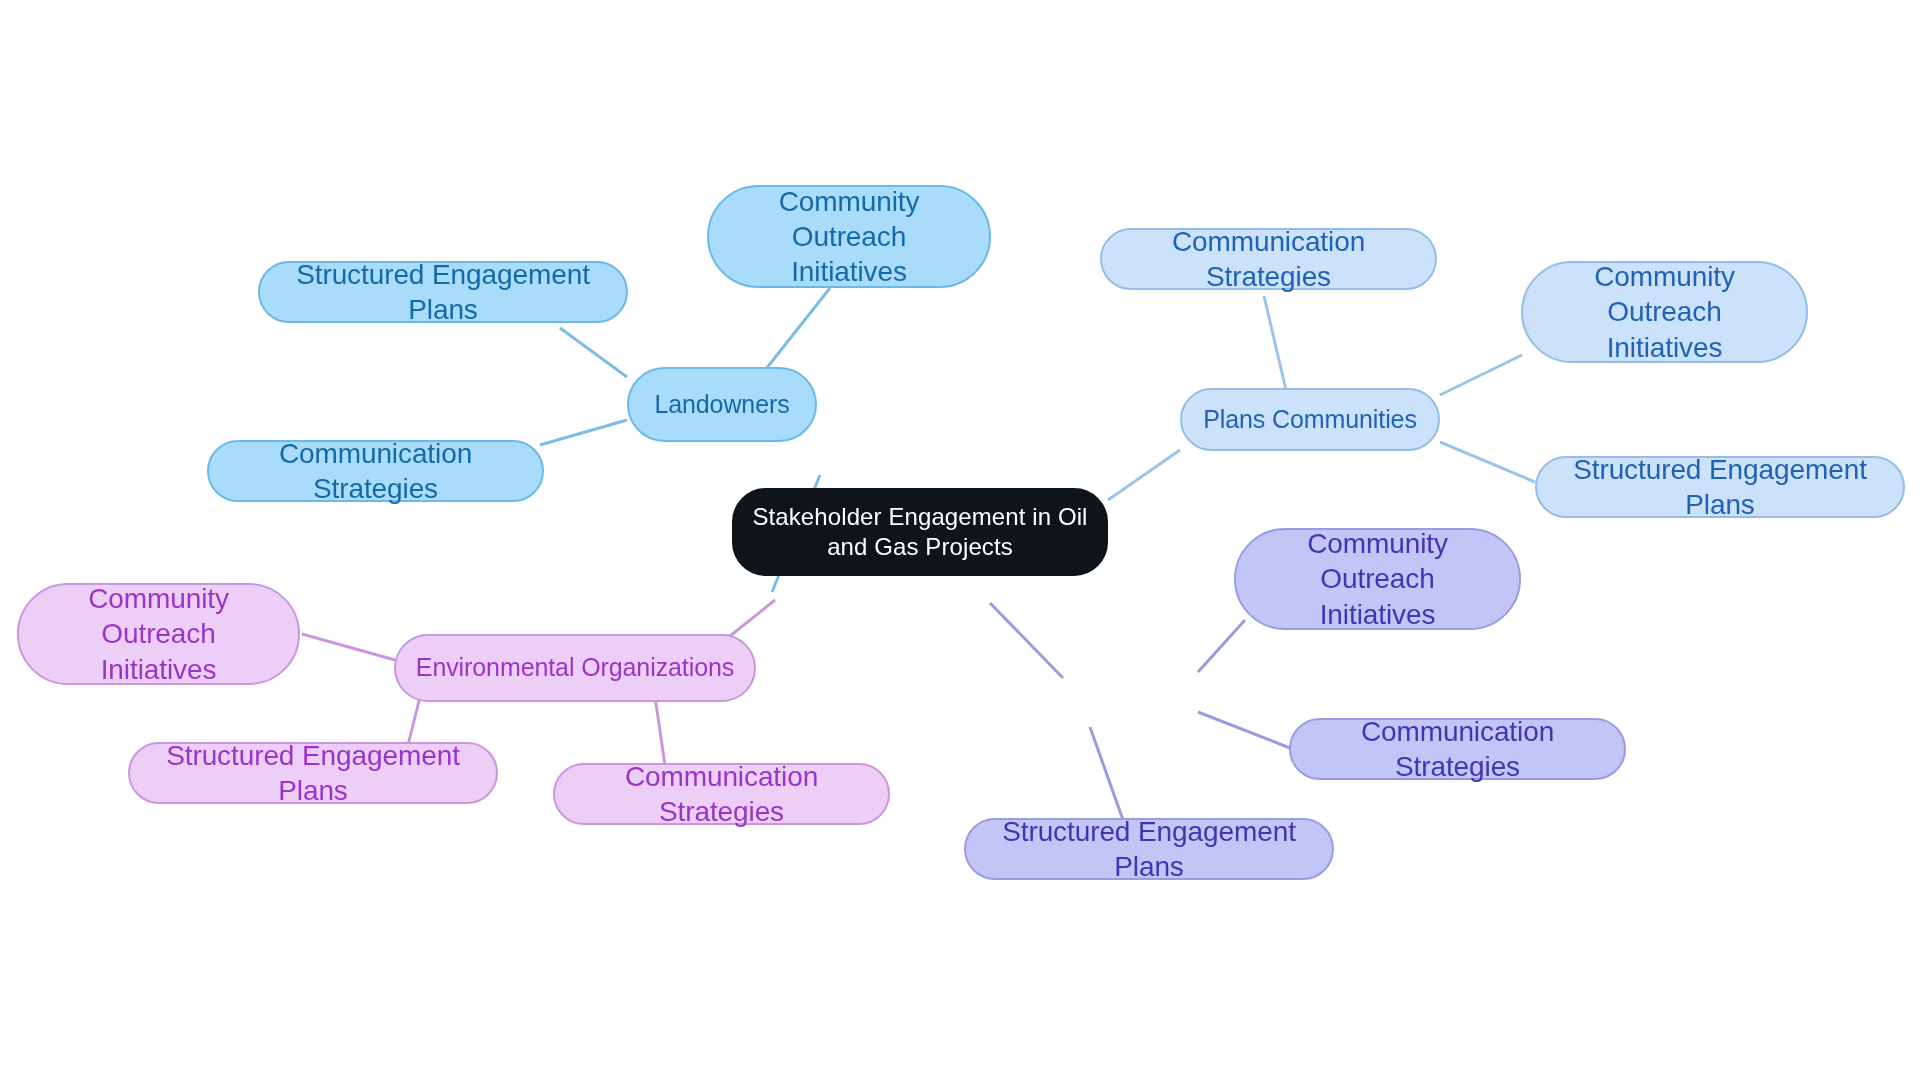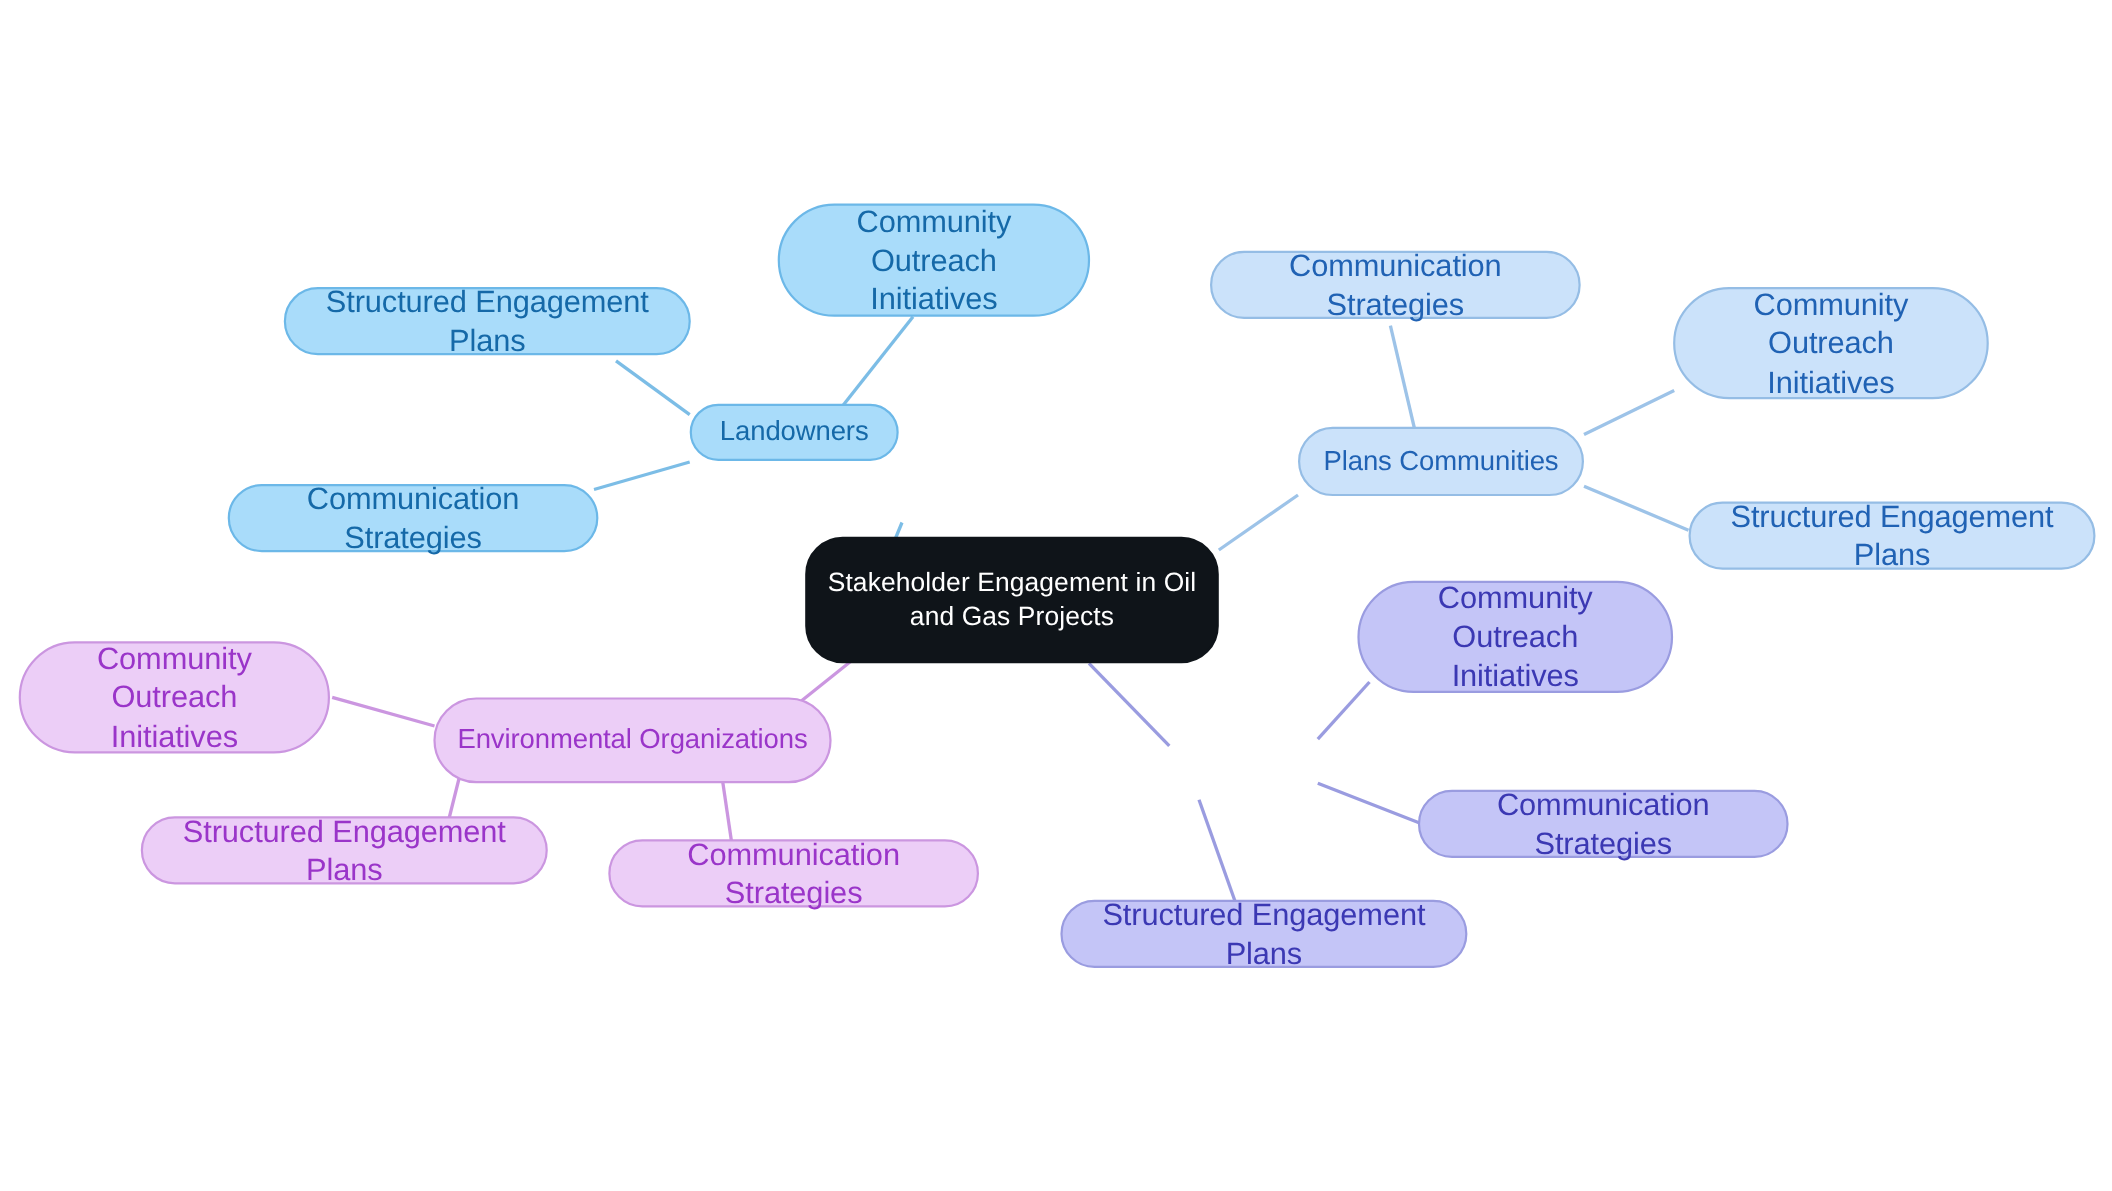--- a/index.html
+++ b/index.html
@@ -105,24 +105,24 @@
 
     <path d="M 1198 672 L 1245 620" stroke="#9a9ce0" stroke-width="3" fill="none"></path>
     <path d="M 1198 712 L 1290 748" stroke="#9a9ce0" stroke-width="3" fill="none"></path>
     <path d="M 1090 727 L 1123 820" stroke="#9a9ce0" stroke-width="3" fill="none"></path>
 
     <path d="M 395 660 L 302 634" stroke="#cb96e0" stroke-width="3" fill="none"></path>
     <path d="M 420 697 L 408 745" stroke="#cb96e0" stroke-width="3" fill="none"></path>
     <path d="M 655 697 L 665 765" stroke="#cb96e0" stroke-width="3" fill="none"></path>
   </svg>
 
-  <div class="node node--root" style="left:732px; top:488px; width:376px; height:115px;">Stakeholder Engagement in Oil
+  <div class="node node--root" style="left:732px; top:488px; width:376px; height:88px;">Stakeholder Engagement in Oil
 and Gas Projects</div>
 
-  <div class="node node--blue node--branch" style="left:627px; top:367px; width:190px; height:52px;">Landowners</div>
+  <div class="node node--blue node--branch" style="left:627px; top:367px; width:190px; height:75px;">Landowners</div>
 
   <div class="node node--blue node--leaf" style="left:258px; top:261px; width:370px; height:62px;">Structured Engagement Plans</div>
 
   <div class="node node--blue node--leaf" style="left:707px; top:185px; width:284px; height:103px;">Community Outreach
 Initiatives</div>
 
   <div class="node node--blue node--leaf" style="left:207px; top:440px; width:337px; height:62px;">Communication Strategies</div>
 
   <div class="node node--lightblue node--branch" style="left:1180px; top:388px; width:260px; height:63px;">Plans Communities</div>
 
@@ -134,21 +134,21 @@
   <div class="node node--lightblue node--leaf" style="left:1535px; top:456px; width:370px; height:62px;">Structured Engagement Plans</div>
 
 
   <div class="node node--periwinkle node--leaf" style="left:1234px; top:528px; width:287px; height:102px;">Community Outreach
 Initiatives</div>
 
   <div class="node node--periwinkle node--leaf" style="left:1289px; top:718px; width:337px; height:62px;">Communication Strategies</div>
 
   <div class="node node--periwinkle node--leaf" style="left:964px; top:818px; width:370px; height:62px;">Structured Engagement Plans</div>
 
-  <div class="node node--violet node--branch" style="left:394px; top:634px; width:362px; height:78px;">Environmental Organizations</div>
+  <div class="node node--violet node--branch" style="left:394px; top:634px; width:362px; height:68px;">Environmental Organizations</div>
 
   <div class="node node--violet node--leaf" style="left:17px; top:583px; width:283px; height:102px;">Community Outreach
 Initiatives</div>
 
   <div class="node node--violet node--leaf" style="left:128px; top:742px; width:370px; height:62px;">Structured Engagement Plans</div>
 
   <div class="node node--violet node--leaf" style="left:553px; top:763px; width:337px; height:62px;">Communication Strategies</div>
 
 </div>
 

